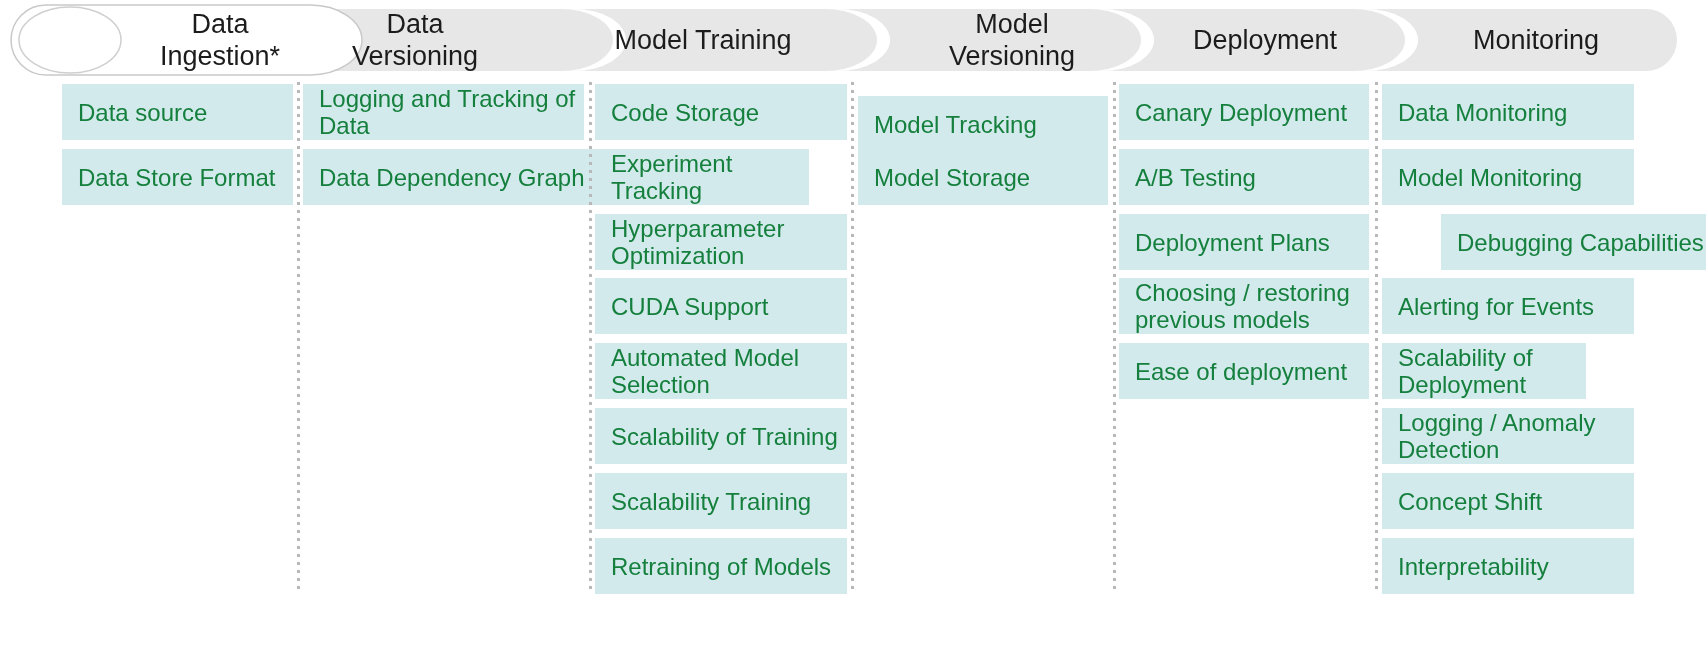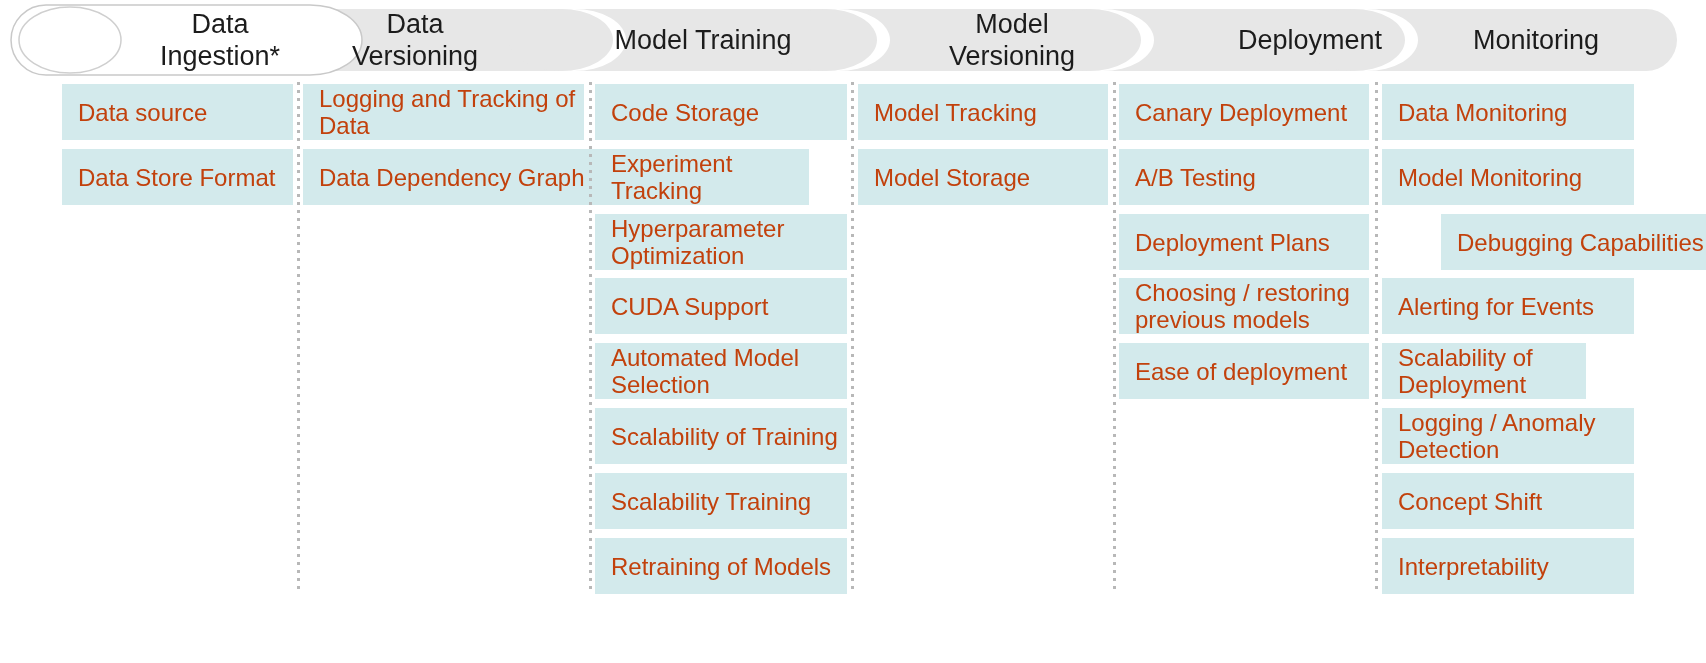--- a/index.html
+++ b/index.html
@@ -26,21 +26,21 @@
     transform:translateX(-50%);
     white-space:pre-line;
   }
   
   .crit-box{
     position:absolute;height:56px;
     background:var(--item-teal);
     display:flex;align-items:center;
     box-sizing:border-box;
     padding-left:16px;padding-right:0;
-    font-size:24px;line-height:27px;color:#c2410c;
+    font-size:24px;line-height:27px;color:#15803d;
   }
   
   .divider{
     position:absolute;top:82px;height:512px;width:3px;
     background:repeating-linear-gradient(
       to bottom,
       var(--dot-gray) 0px, var(--dot-gray) 3px,
       transparent 3px, transparent 8px);
   }
   
@@ -71,37 +71,37 @@
 
     <path class="stage1-shape" d="M 46 5 L 310 5 A 52 35 0 0 1 310 75 L 46 75 A 35 35 0 0 1 46 5 Z"></path>
     <ellipse class="deco-ellipse" cx="70" cy="40" rx="51" ry="33"></ellipse>
   </svg>
 
   <div id="labels-layer">
       <div class="stage-label" style="left: 220px;">Data Ingestion*</div>
       <div class="stage-label" style="left: 415px;">Data Versioning</div>
       <div class="stage-label" style="left: 703px;">Model Training</div>
       <div class="stage-label" style="left: 1012px;">Model Versioning</div>
-      <div class="stage-label" style="left: 1310px; text-align: right;">Deployment</div>
+      <div class="stage-label" style="left: 1265px; text-align: right;">Deployment</div>
       <div class="stage-label" style="left: 1536px;">Monitoring</div>
     </div>
   <div id="columns-layer">
       <div class="crit-box" style="left: 62px; width: 231px; top: 84px;">Data source</div>
       <div class="crit-box" style="left: 62px; width: 231px; top: 149px;">Data Store Format</div>
       <div class="crit-box" style="left: 303px; width: 281px; top: 84px;">Logging and Tracking of Data</div>
       <div class="crit-box" style="left: 303px; width: 337px; top: 149px;">Data Dependency Graph</div>
       <div class="crit-box" style="left: 595px; width: 252px; top: 84px;">Code Storage</div>
       <div class="crit-box" style="left: 595px; width: 214px; top: 149px;">Experiment Tracking</div>
       <div class="crit-box" style="left: 595px; width: 252px; top: 214px;">Hyperparameter Optimization</div>
       <div class="crit-box" style="left: 595px; width: 252px; top: 278px;">CUDA Support</div>
       <div class="crit-box" style="left: 595px; width: 252px; top: 343px;">Automated Model Selection</div>
       <div class="crit-box" style="left: 595px; width: 252px; top: 408px;">Scalability of Training</div>
       <div class="crit-box" style="left: 595px; width: 252px; top: 473px;">Scalability Training</div>
       <div class="crit-box" style="left: 595px; width: 252px; top: 538px;">Retraining of Models</div>
-      <div class="crit-box" style="left: 858px; width: 250px; top: 84px; text-align: right;">Model Tracking</div>
+      <div class="crit-box" style="left: 858px; width: 250px; top: 96px; text-align: right;">Model Tracking</div>
       <div class="crit-box" style="left: 858px; width: 250px; top: 149px;">Model Storage</div>
       <div class="crit-box" style="left: 1119px; width: 250px; top: 84px;">Canary Deployment</div>
       <div class="crit-box" style="left: 1119px; width: 250px; top: 149px;">A/B Testing</div>
       <div class="crit-box" style="left: 1119px; width: 250px; top: 214px;">Deployment Plans</div>
       <div class="crit-box" style="left: 1119px; width: 250px; top: 278px;">Choosing / restoring previous models</div>
       <div class="crit-box" style="left: 1119px; width: 250px; top: 343px;">Ease of deployment</div>
       <div class="crit-box" style="left: 1382px; width: 252px; top: 84px;">Data Monitoring</div>
       <div class="crit-box" style="left: 1382px; width: 252px; top: 149px;">Model Monitoring</div>
       <div class="crit-box" style="left: 1441px; width: 284px; top: 214px;">Debugging Capabilities</div>
       <div class="crit-box" style="left: 1382px; width: 252px; top: 278px;">Alerting for Events</div>

